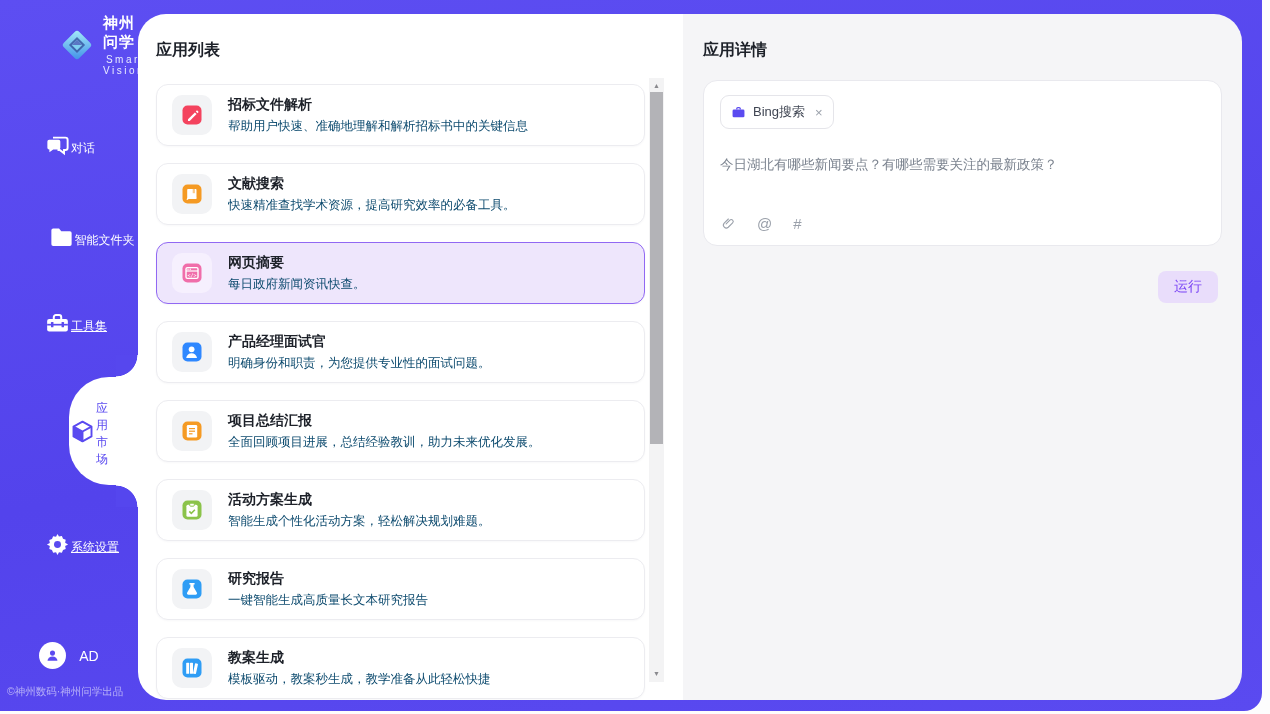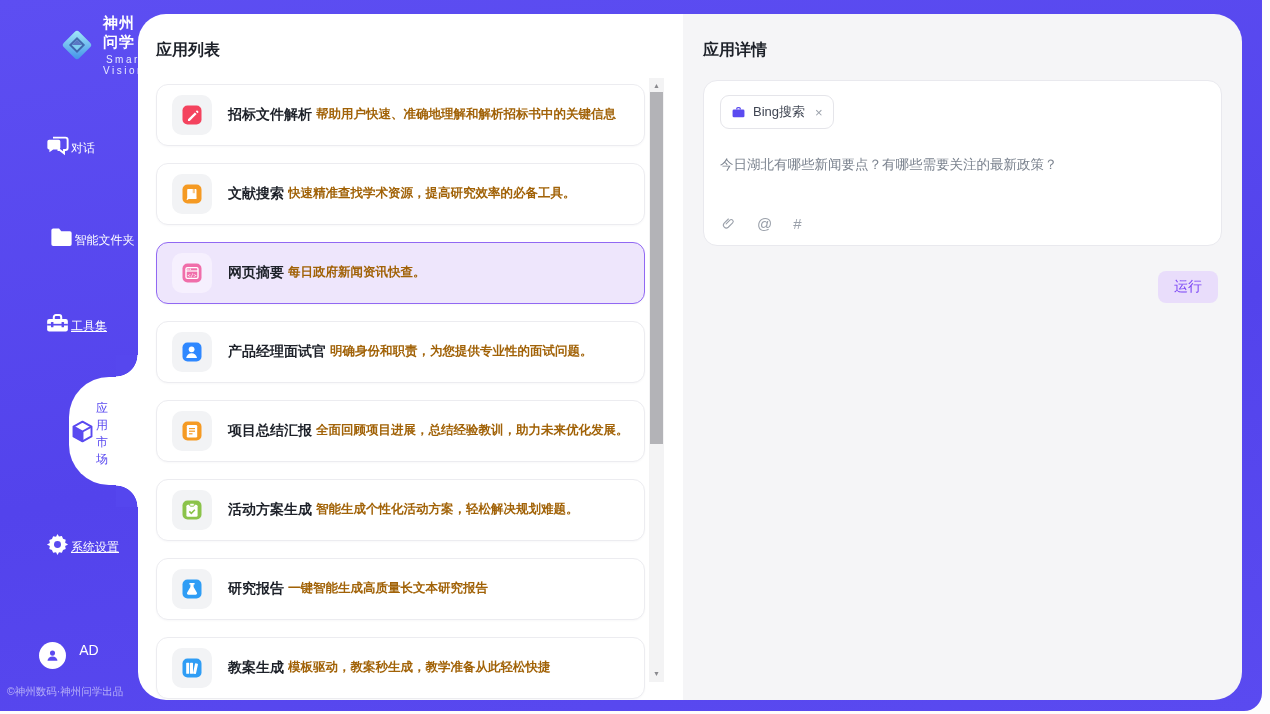--- a/index.html
+++ b/index.html
@@ -32,21 +32,21 @@
                      background:#fff; border-radius:40px 0 0 40px; }
   .nav-item.active .nav-label { color:#5a4af0; }
   .nav-item.active::before { content:""; position:absolute; right:0; top:-22px;
       width:22px; height:22px;
       background:radial-gradient(circle 22px at 0 0,#5647ee 0 21px,#fff 21.7px); }
   .nav-item.active::after { content:""; position:absolute; right:0; bottom:-22px;
       width:22px; height:22px;
       background:radial-gradient(circle 22px at 0 100%,#5546ee 0 21px,#fff 21.7px); }
 
   .side-footer { position:absolute; left:0; bottom:12px; width:138px; }
-  .user-row { display:flex; justify-content:center; gap:13px;
+  .user-row { display:flex; align-items:center; justify-content:center; gap:13px;
               margin-bottom:16px; cursor:pointer; }
   .avatar { width:27px; height:27px; border-radius:50%; background:#fff;
             display:flex; align-items:center; justify-content:center; }
   .avatar svg { width:17px; height:17px; }
   .user-name { color:#fff; font-size:14px; }
   .copyright { color:rgba(255,255,255,.55); font-size:10.5px; padding-left:7px;
                white-space:nowrap; }
 
   
   .main { position:absolute; left:138px; top:14px; width:1104px; height:686px; display:flex; }
@@ -61,23 +61,23 @@
   
   .cards { position:absolute; left:18px; top:70px; width:489px; }
   .app-card { display:flex; align-items:center; height:62px; margin-bottom:17px;
               border:1px solid #ececf0; border-radius:12px; background:#fff;
               padding-left:15px; cursor:pointer; box-shadow:0 1px 2px rgba(30,30,60,.03); }
   .app-card.selected { background:#eee6fc; border:1.5px solid #9168f3; }
   .icon-box { width:40px; height:40px; border-radius:10px; background:#f2f3f5;
               display:flex; align-items:center; justify-content:center; margin-right:16px;
               flex:none; }
   .app-card.selected .icon-box { background:#f6f0fe; }
-  .app-texts { display:flex; flex-direction:row; gap:4px; min-width:0; }
+  .app-texts { display:flex; flex-direction:column; gap:4px; min-width:0; }
   .app-name { font-size:14px; font-weight:700; color:#1d2129; }
-  .app-desc { font-size:12.5px; color:#a16207; white-space:nowrap; overflow:hidden;font-weight:bold; }
+  .app-desc { font-size:12.5px; color:#0c4a6e; white-space:nowrap; overflow:hidden; }
 
   
   .scrollbar { position:absolute; right:19px; top:64px; bottom:18px; width:15px;
                background:#f3f3f4; }
   .sb-arrow { position:absolute; left:0; width:15px; text-align:center;
               font-size:7px; color:#8a8a8e; line-height:12px; cursor:pointer; }
   .sb-up { top:2px; } .sb-down { bottom:2px; }
   .sb-thumb { position:absolute; left:1px; top:14px; width:13px; height:352px;
               background:#b3b3b7; cursor:grab; }
 

